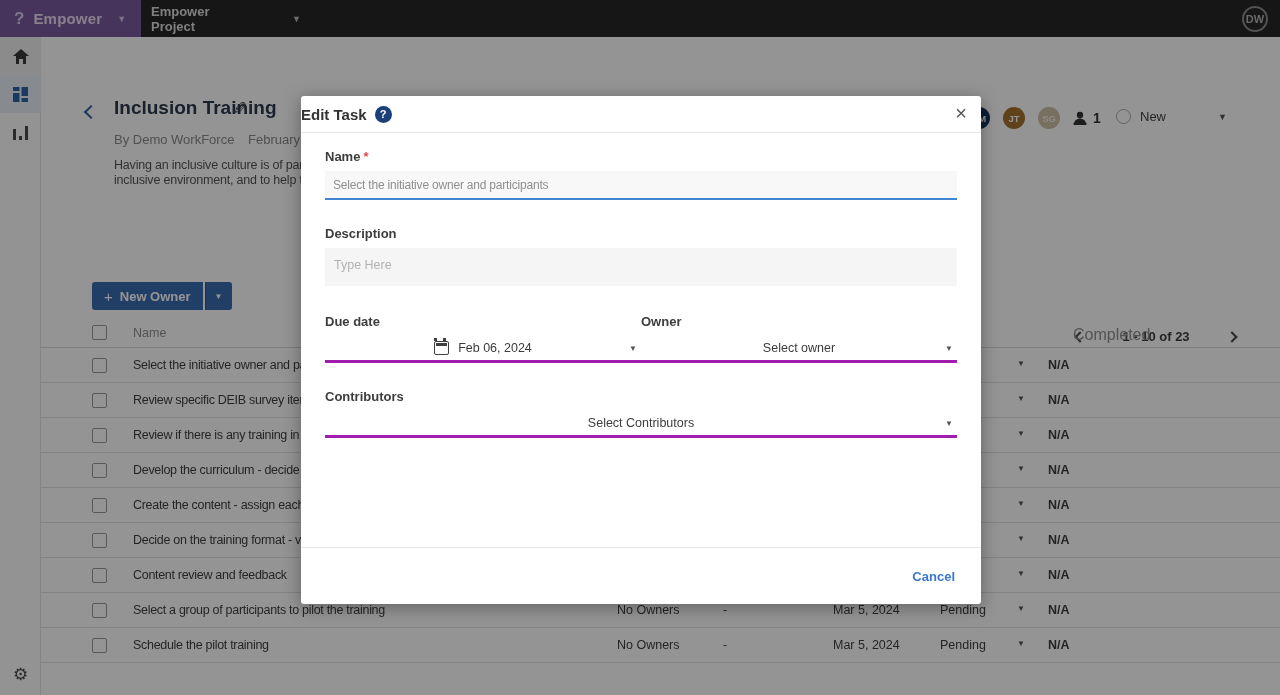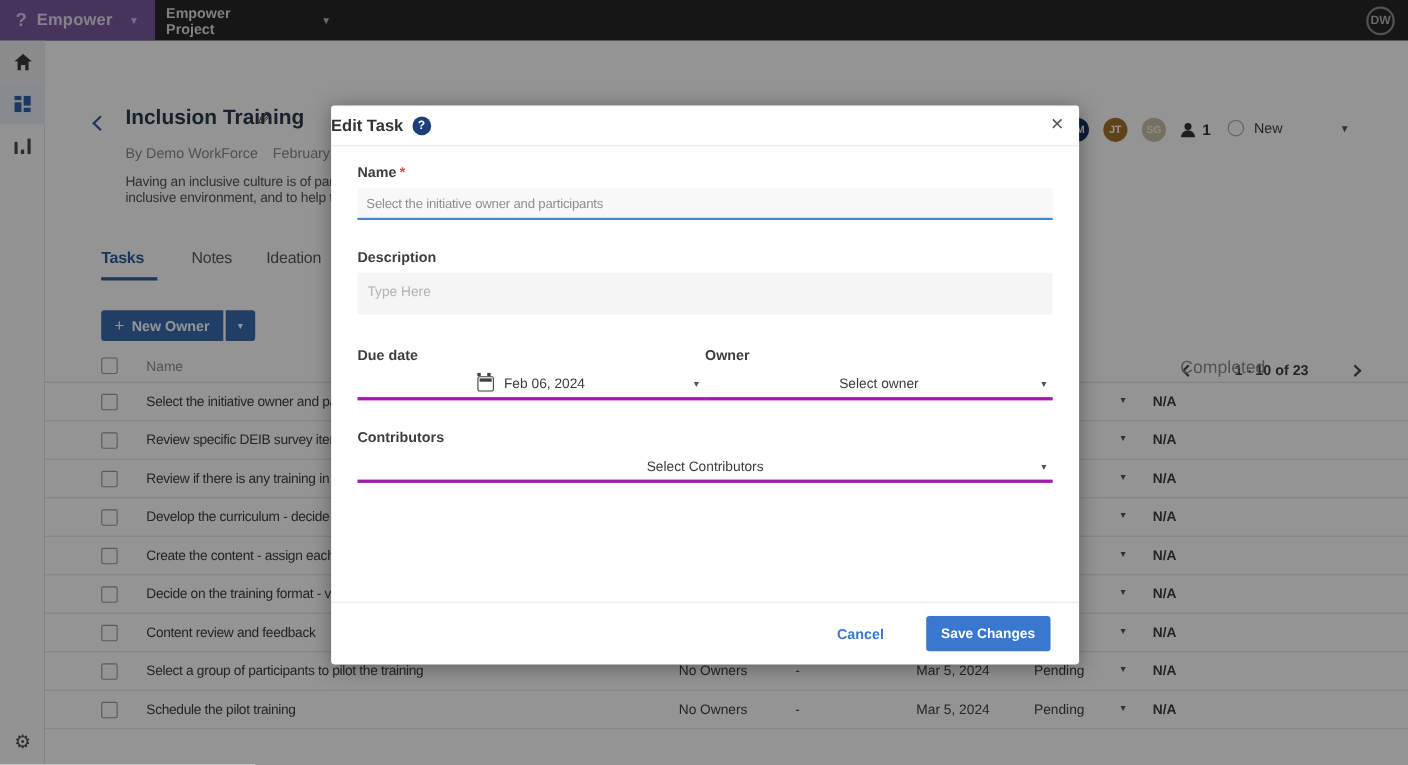--- a/index.html
+++ b/index.html
@@ -200,25 +200,20 @@
       <span>1</span>
     </div>
   </div>
 
   <div class="status-sel" style="left:1075px;">
     <span class="radio-circle"></span>
     <span class="status-label">New</span>
   </div>
   <span class="sel-caret">▼</span>
 
-  <div class="tabs">
-    <div class="tab active">Tasks</div>
-    <div class="tab">Notes</div>
-    <div class="tab">Ideation</div>
-  </div>
 
   <div class="newtask-wrap">
     <button class="newtask-btn">
       <span class="newtask-plus">+</span>
       <span>New Owner</span>
     </button>
     <div class="newtask-caret">
       <span>▼</span>
     </div>
   </div>
@@ -376,15 +371,14 @@
 
     <div class="m-label m-section">Contributors</div>
     <div class="m-select">
       <span>Select Contributors</span>
       <span class="caret">▼</span>
     </div>
   </div>
 
   <div class="m-foot">
     <span class="cancel-link">Cancel</span>
-    <button class="save-btn">Save Changes</button>
   </div>
 </div>
 
 </body></html>

